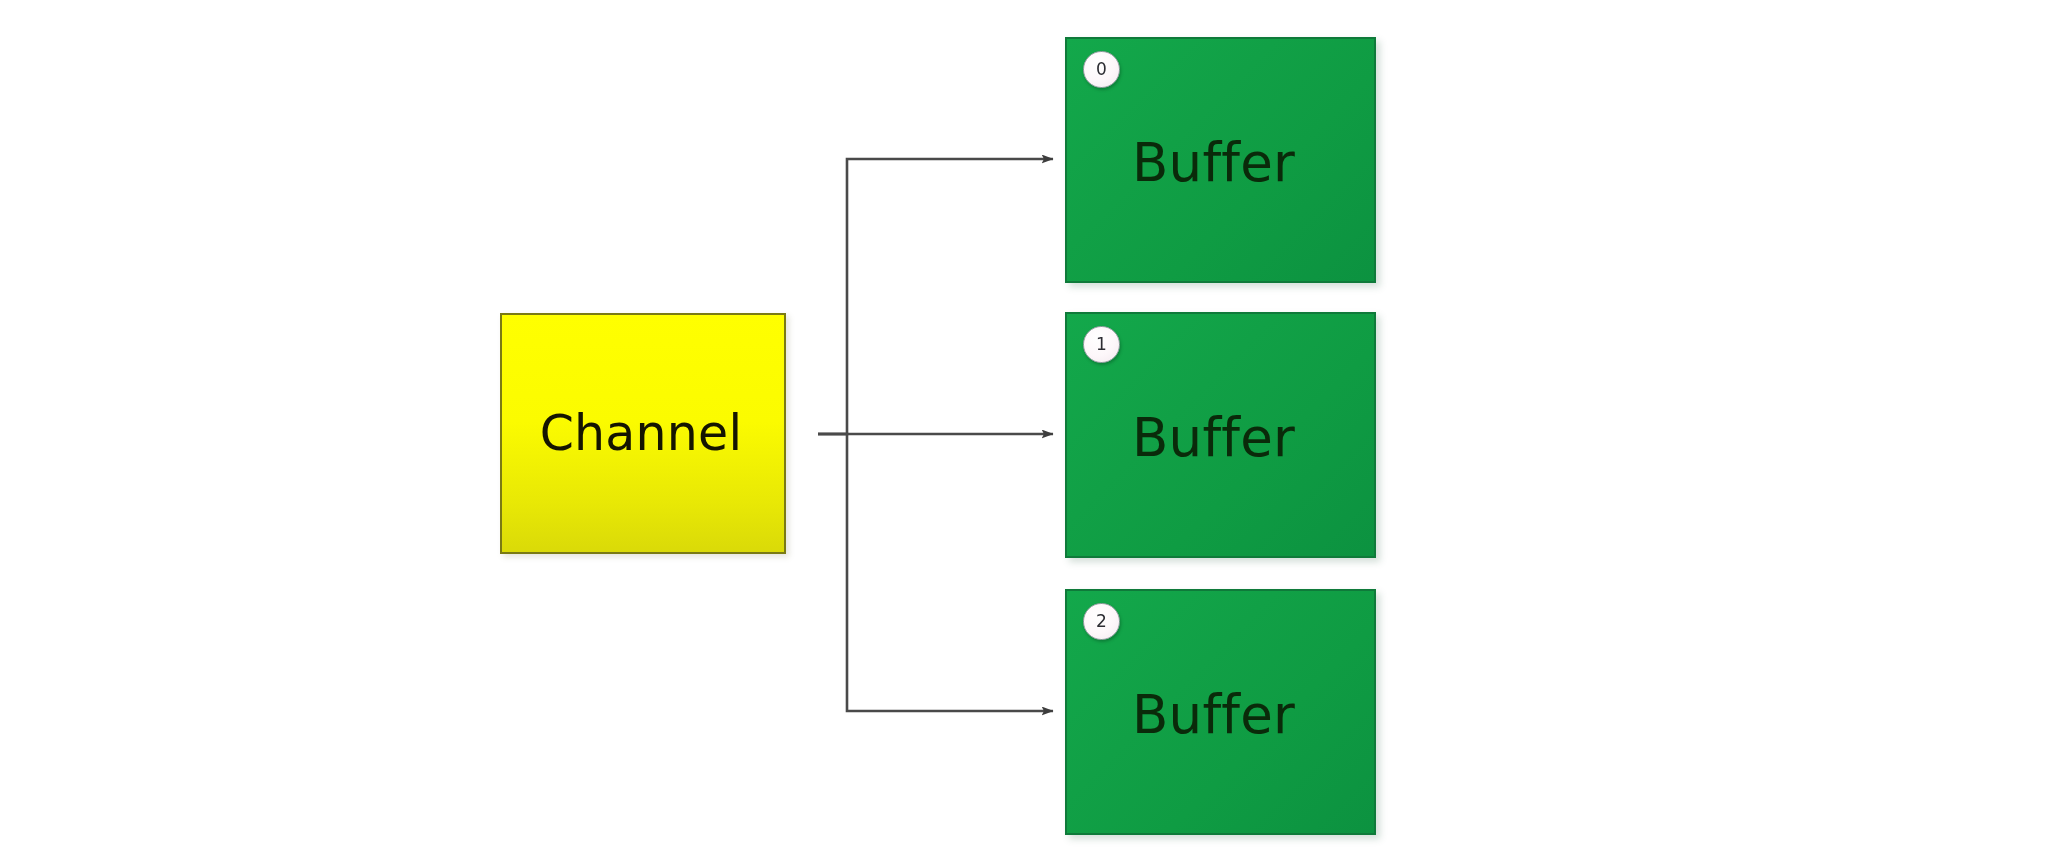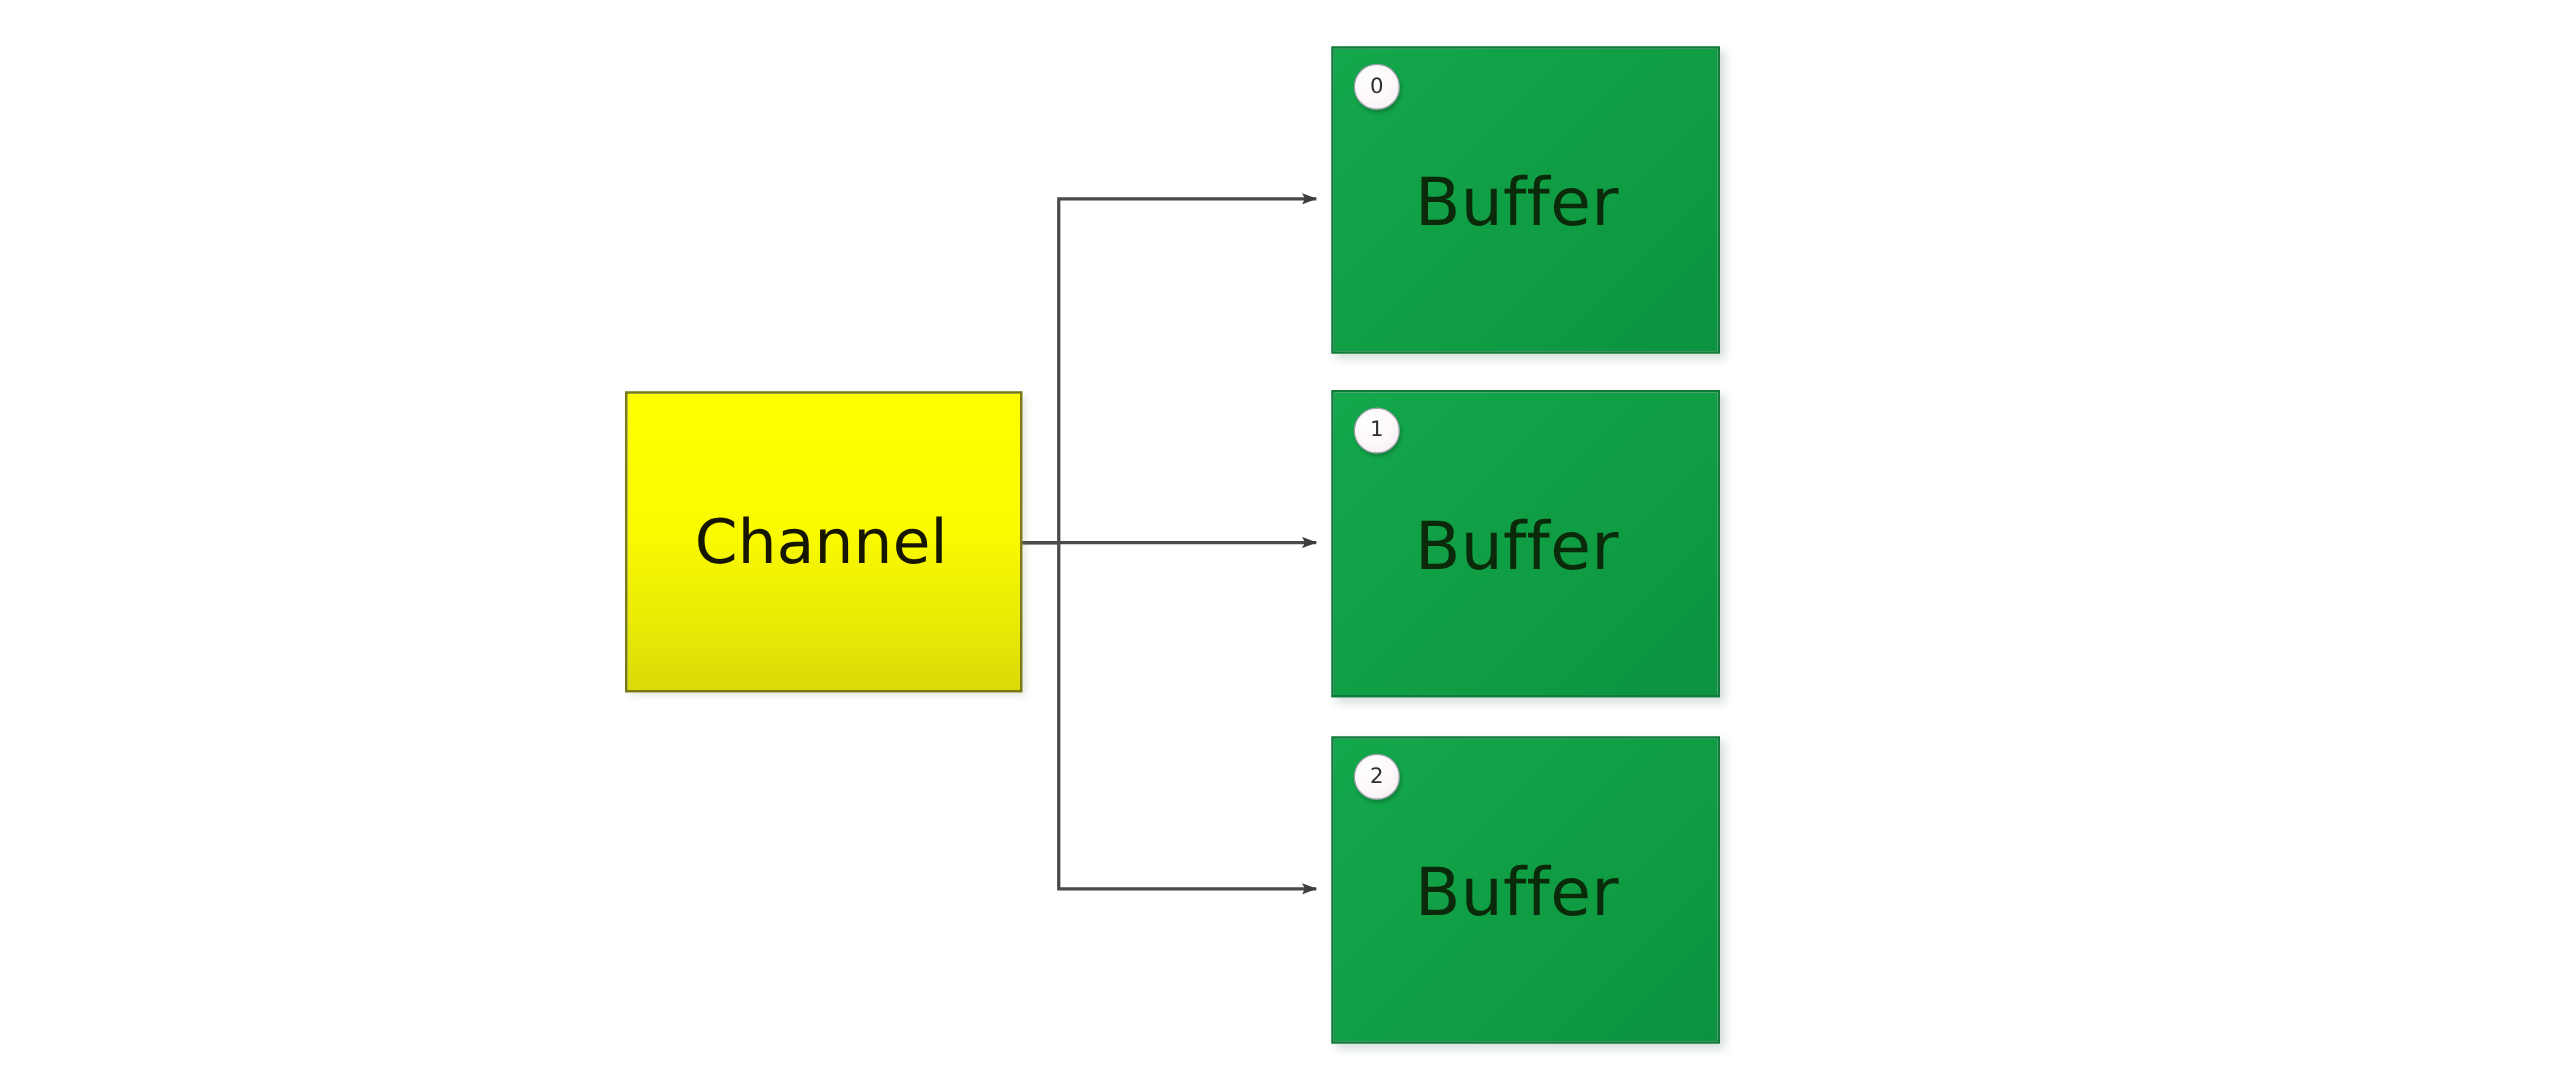--- a/index.html
+++ b/index.html
@@ -29,21 +29,21 @@
   
   .node {
     position: absolute;
     box-sizing: border-box;
   }
 
   
   .channel-node {
     left: 500px;
     top: 313px;
-    width: 318px;
+    width: 286px;
     height: 241px;
     border: 2px solid #7a7a14;
     background: linear-gradient(to bottom, #ffff00 0%, #fbfb00 45%, #e9e905 78%, #dada08 100%);
     box-shadow: 3px 3px 6px rgba(120,120,80,0.20);
   }
   .channel-label {
     position: absolute;
     left: 0;
     top: 0;
     width: 100%;

